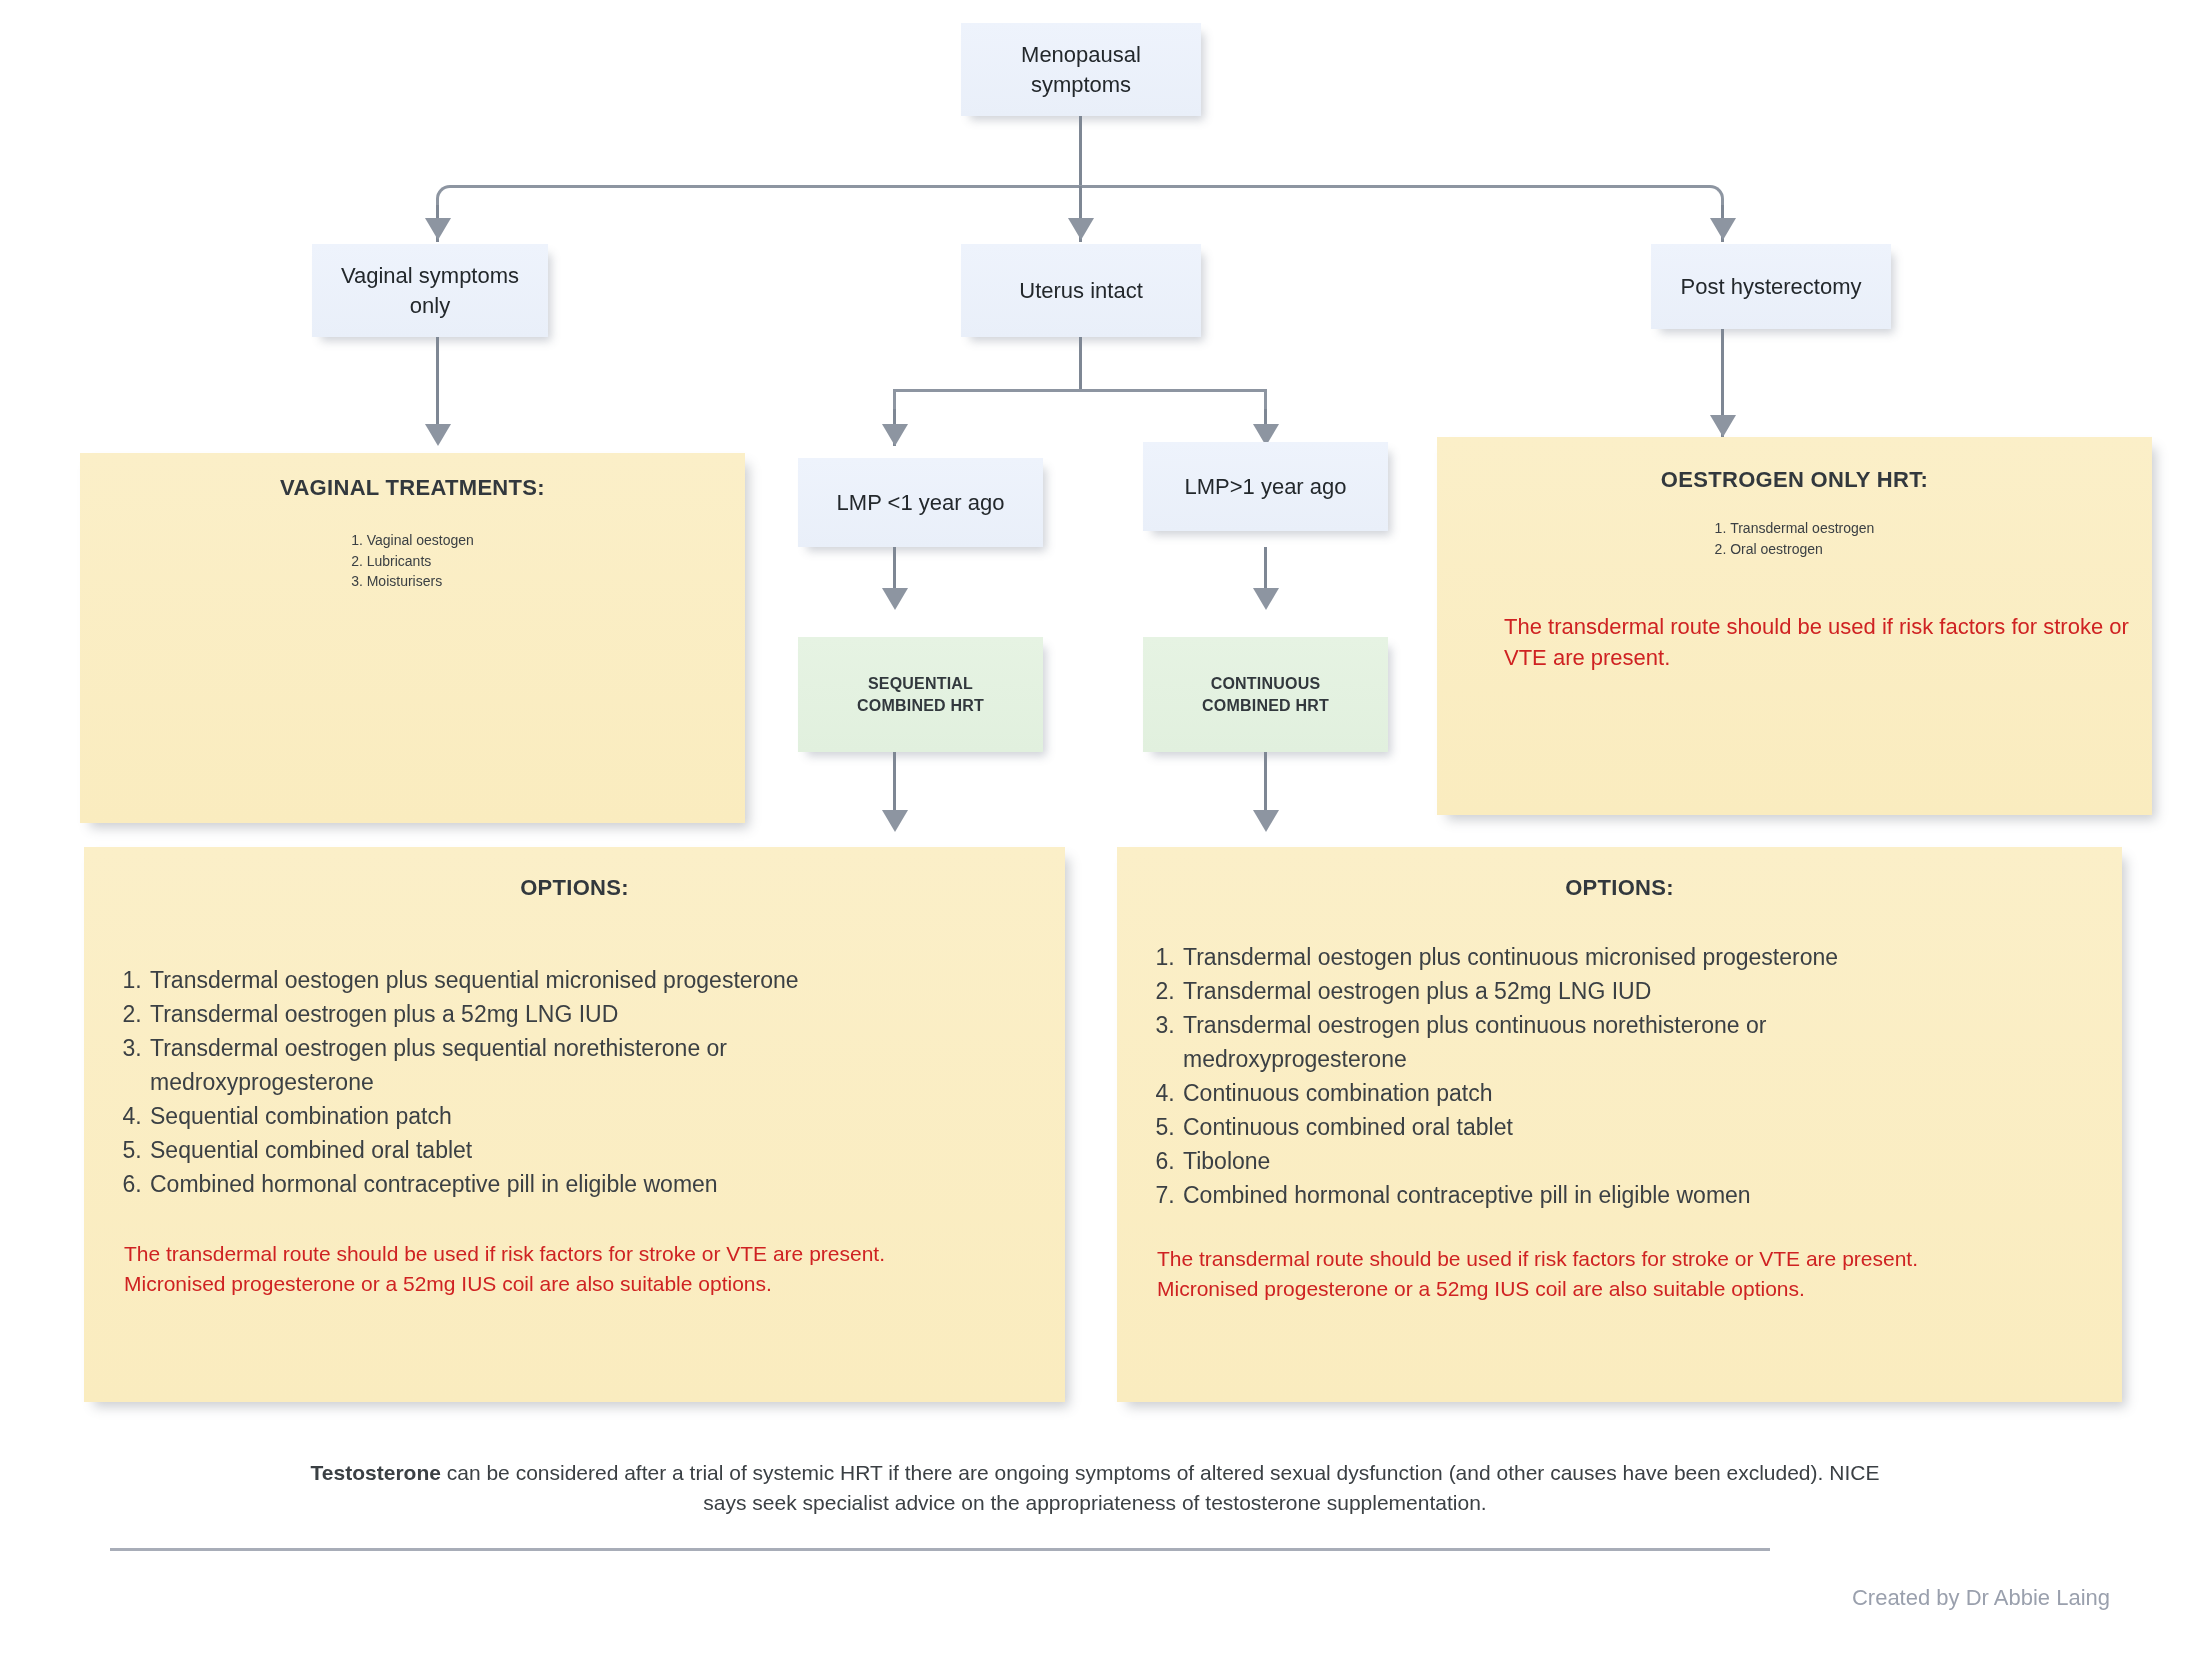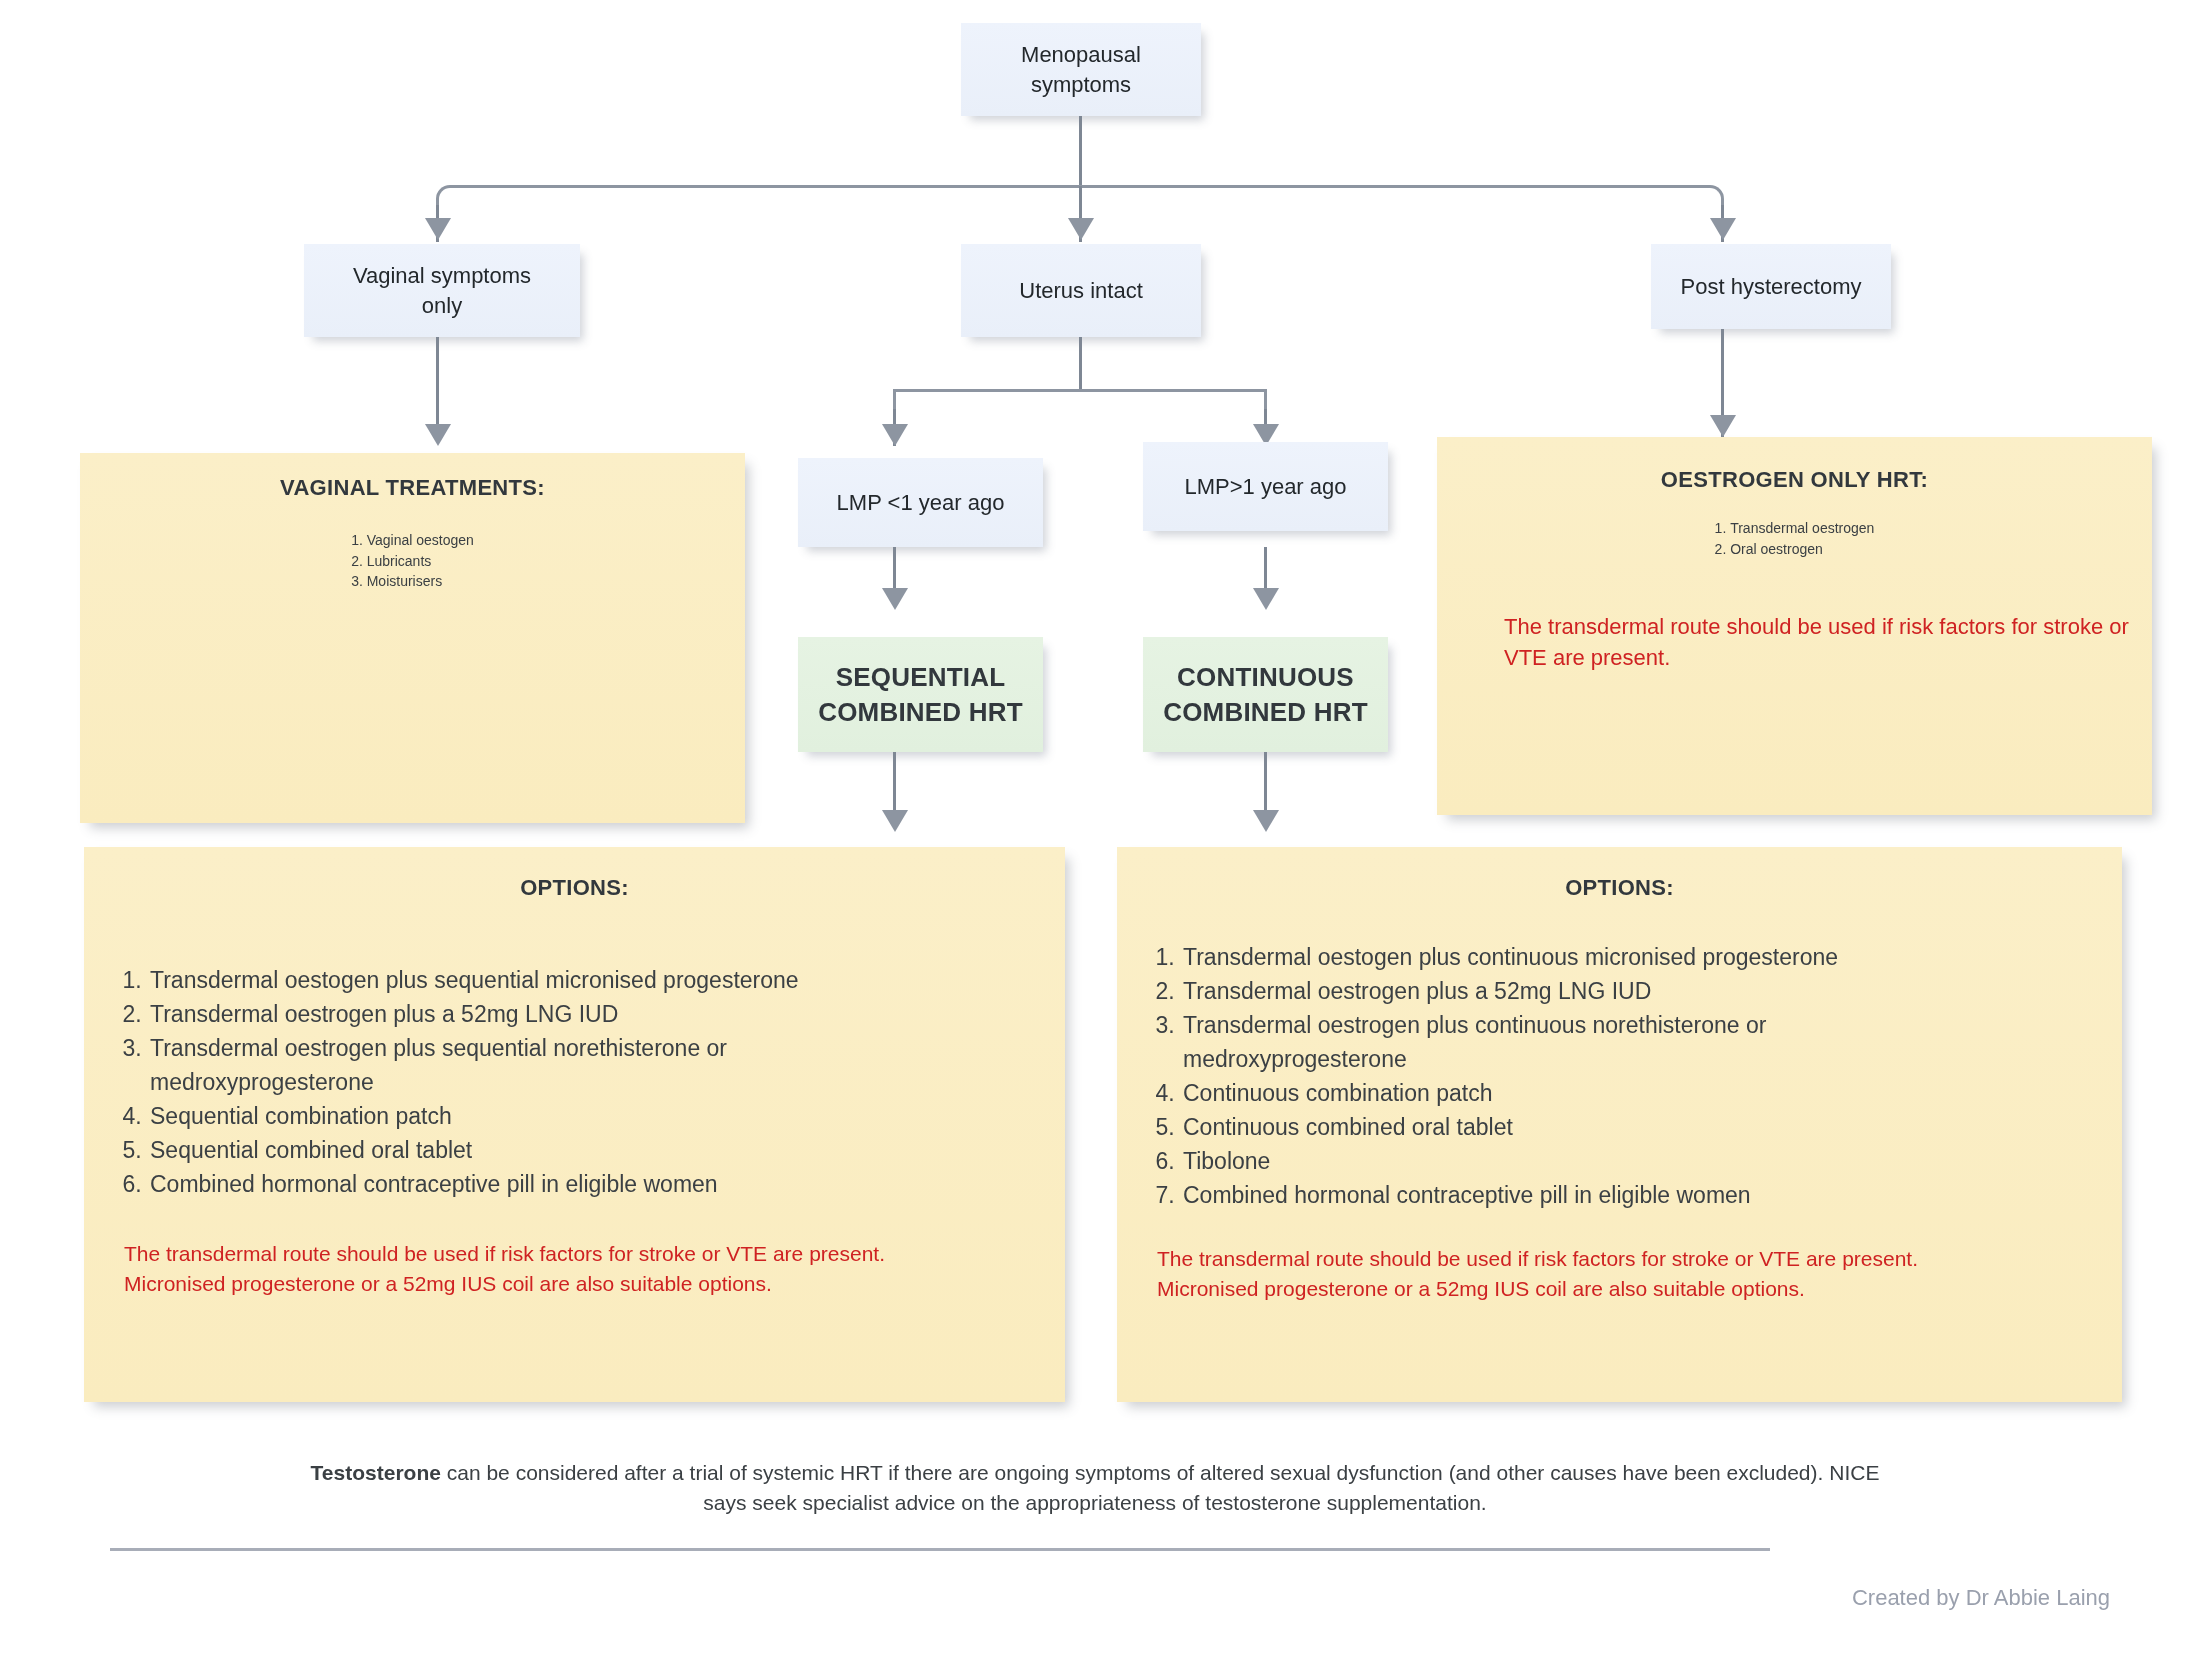--- a/index.html
+++ b/index.html
@@ -32,21 +32,21 @@
   }
   .node.blue {
     background: linear-gradient(180deg, #eef3fc 0%, #e9eff9 100%);
     box-shadow: 6px 7px 9px -3px rgba(80,90,110,0.28);
     font-size: 22px;
     color: #23282c;
   }
   .node.green {
     background: linear-gradient(180deg, #e6f3e3 0%, #e1f0de 100%);
     box-shadow: 6px 7px 9px -3px rgba(80,90,110,0.28);
-    font-size: 26px;
+    font-size: 16px;
     font-weight: bold;
     color: #32383d;
     letter-spacing: 0.2px;
   }
   .node.yellow {
     background: linear-gradient(180deg, #fbefc8 0%, #faecbf 100%);
     box-shadow: 7px 8px 11px -3px rgba(90,95,105,0.30);
     display: block;
     text-align: left;
   }
@@ -149,21 +149,21 @@
 
   <div class="vline" style="left:436px; top:205px; height:37px;"></div>
   <div class="arrow-head" style="left:425px; top:218px;"></div>
 
   <div class="vline" style="left:1079px; top:186px; height:56px;"></div>
   <div class="arrow-head" style="left:1068px; top:218px;"></div>
 
   <div class="vline" style="left:1721px; top:205px; height:37px;"></div>
   <div class="arrow-head" style="left:1710px; top:218px;"></div>
 
-  <div class="node blue" style="left:304px; top:244px; width:276px; height:93px;">
+  <div class="node blue" style="left:312px; top:244px; width:236px; height:93px;">
     <span class="line">Vaginal symptoms</span>
     <span class="line">only</span>
   </div>
 
   <div class="node blue" style="left:961px; top:244px; width:240px; height:93px;">
     <span class="line">Uterus intact</span>
   </div>
 
   <div class="node blue" style="left:1651px; top:244px; width:240px; height:85px;">
     <span class="line">Post hysterectomy</span>

